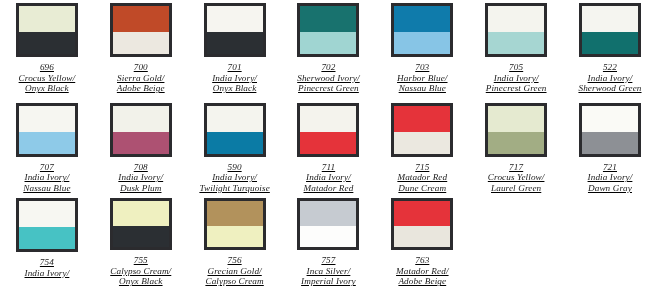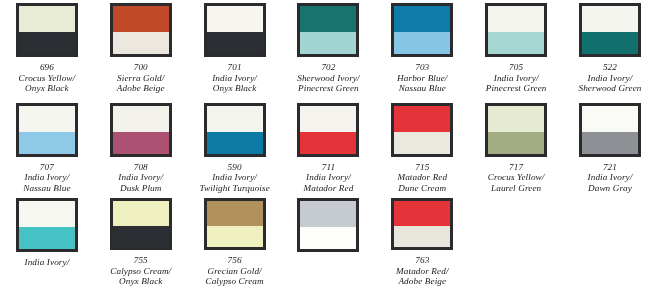--- a/index.html
+++ b/index.html
@@ -10,20 +10,21 @@
   body {
     width: 657px;
     height: 287px;
     font-family: "Liberation Serif", "DejaVu Serif", serif;
     overflow: hidden;
   }
   .sheet {
     position: relative;
     width: 657px;
     height: 287px;
+    text-decoration: underline;
   }
   .row {
     display: flex;
     width: 657px;
     box-sizing: border-box;
   }
   #row-0 { height: 98px; padding-top: 3px; }
   #row-1 { height: 96px; padding-top: 4px; align-items: center; }
   #row-2 { height: 93px; padding-top: 4px; }
 
@@ -233,20 +234,21 @@
         </div>
       </div>
     </div>
   <div class="row" id="row-2">
       <div class="cell">
         <div class="swatch">
           <div class="top" style="background: rgb(247, 247, 242);"></div>
           <div class="bottom" style="background: rgb(71, 194, 196);"></div>
         </div>
         <div class="caption">
+          <span class="code">754</span>
           <span class="name1">India Ivory/</span>
         </div>
       </div>
       <div class="cell">
         <div class="swatch">
           <div class="top" style="background: rgb(239, 240, 192);"></div>
           <div class="bottom" style="background: rgb(43, 47, 51);"></div>
         </div>
         <div class="caption">
           <span class="code">755</span>
@@ -262,20 +264,25 @@
         <div class="caption">
           <span class="code">756</span>
           <span class="name1">Grecian Gold/</span>
           <span class="name2">Calypso Cream</span>
         </div>
       </div>
       <div class="cell">
         <div class="swatch">
           <div class="top" style="background: rgb(198, 203, 209);"></div>
           <div class="bottom" style="background: rgb(253, 253, 252);"></div>
+        </div>
+        <div class="caption">
+          <span class="code">757</span>
+          <span class="name1">Inca Silver/</span>
+          <span class="name2">Imperial Ivory</span>
         </div>
       </div>
       <div class="cell">
         <div class="swatch">
           <div class="top" style="background: rgb(229, 51, 58);"></div>
           <div class="bottom" style="background: rgb(233, 230, 221);"></div>
         </div>
         <div class="caption">
           <span class="code">763</span>
           <span class="name1">Matador Red/</span>

